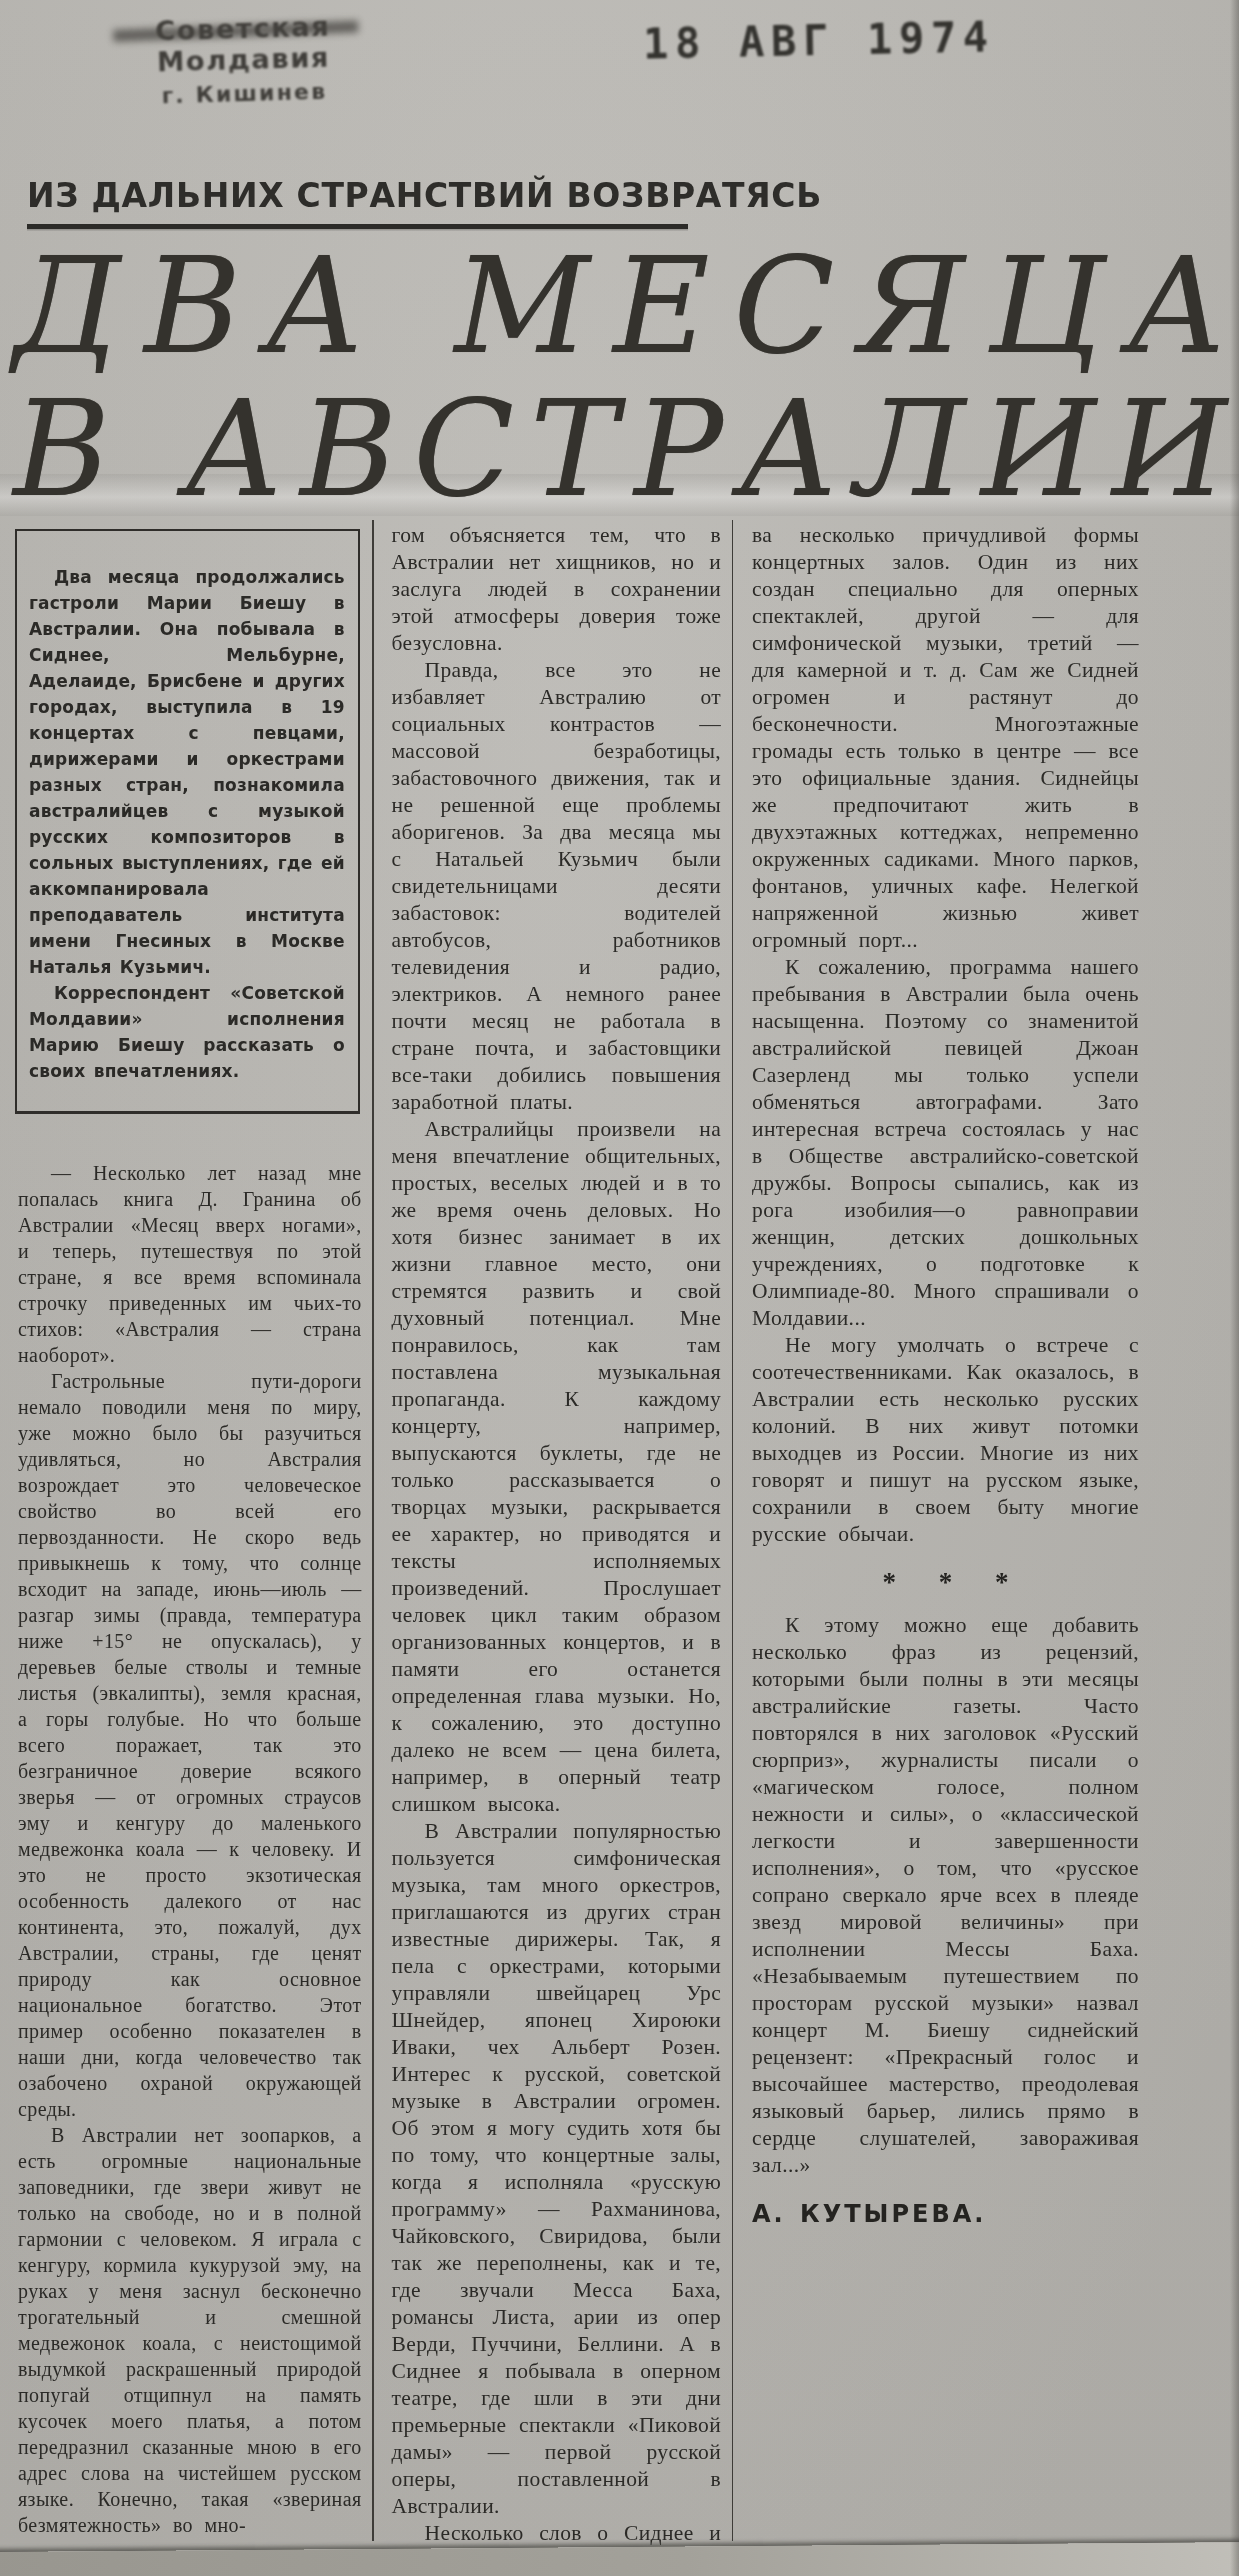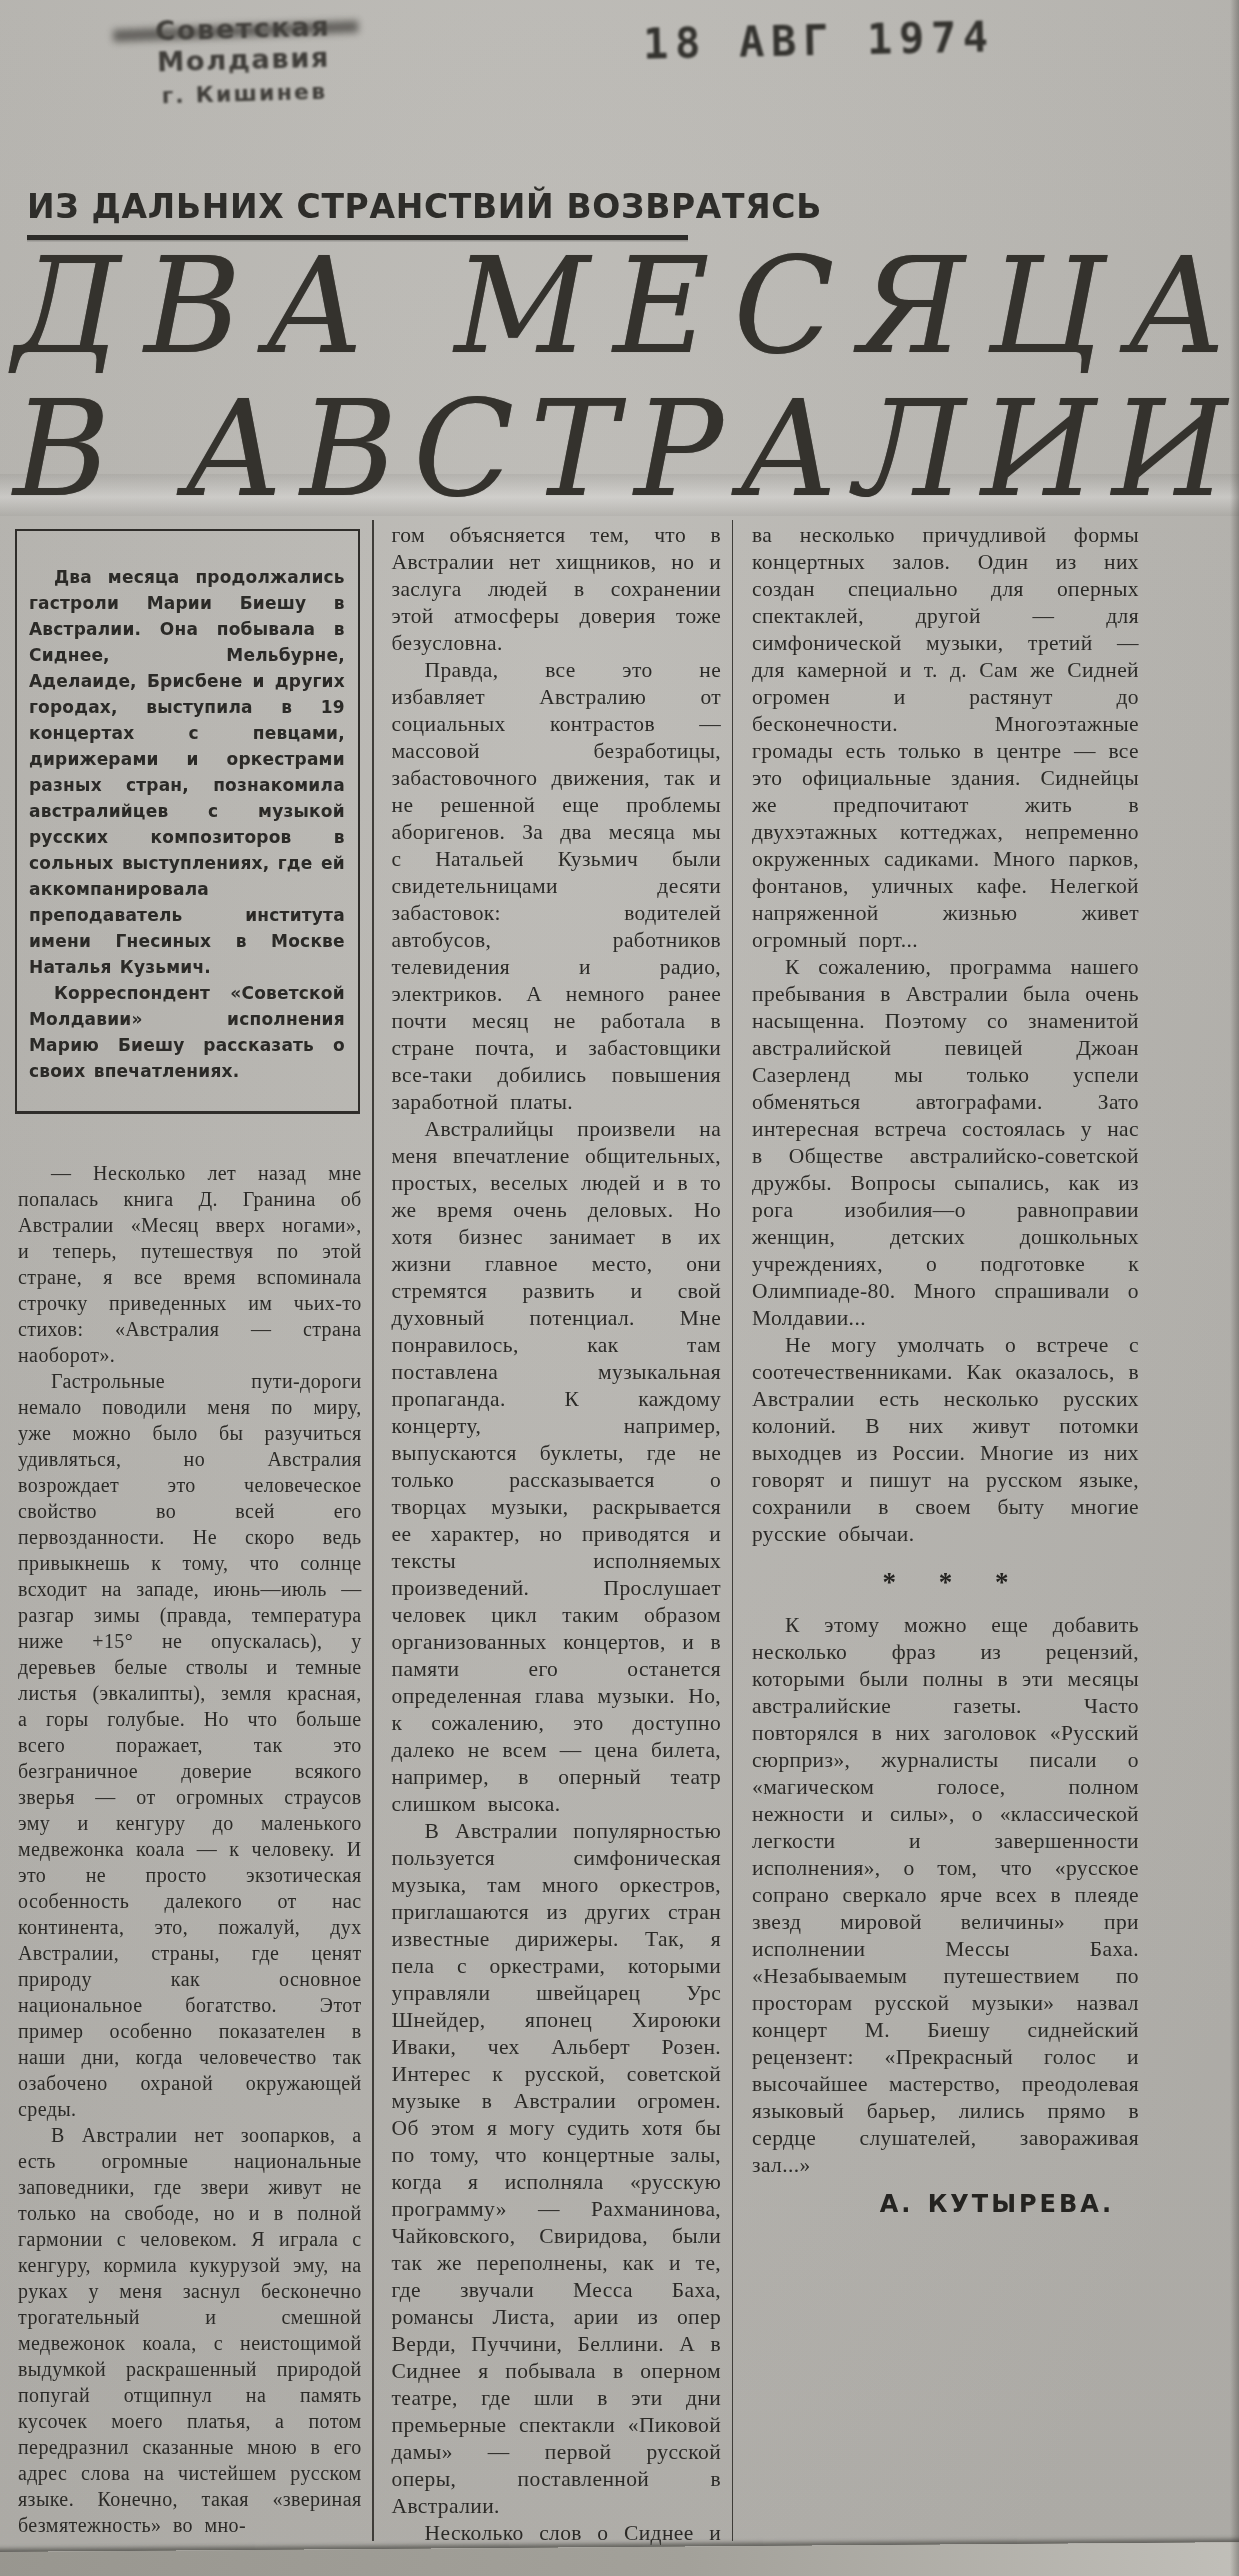--- a/index.html
+++ b/index.html
@@ -27,21 +27,21 @@
     transform:rotate(-1.6deg); filter:blur(1px); }
   .stamp-left .l1 { font-size:27.4px; letter-spacing:1.5px; }
   .stamp-left .l2 { font-size:22px; letter-spacing:2.2px; margin-top:6px; }
   .stamp-smudge { position:absolute; left:4.4px; top:12px; width:245px; height:12px;
     background:#45433f; opacity:0.75; filter:blur(3.7px); transform:rotate(-0.6deg); }
   .stamp-date { position:absolute; left:643px; top:16.3px;
     font-family:"DejaVu Sans Mono", monospace; font-weight:bold; font-size:42px;
     letter-spacing:6.7px; color:#34332f; transform:rotate(-1.2deg); filter:blur(0.8px); }
 
   
-  .kicker { position:absolute; left:27px; top:186px; width:667px; }
+  .kicker { position:absolute; left:27px; top:175px; width:667px; }
   .kicker-text { font-family:"DejaVu Sans", sans-serif; font-weight:bold; font-size:34px;
     letter-spacing:0.7px; color:#2e2d2a; transform:scaleX(0.97); transform-origin:left;
     white-space:nowrap; }
   .kicker-rule { width:661px; height:5.2px; background:#2c2b28; margin-top:9px;
     box-shadow:0 1.5px 0 rgba(44,43,40,0.25); }
 
   
   .headline { position:absolute; left:13.3px; top:236px; width:1214px; font-weight:normal; }
   .hl-line { display:flex; justify-content:space-between;
     font-family:"DejaVu Serif", serif; font-style:italic;
@@ -63,22 +63,22 @@
     margin:9px 1.5px 46px -3px; padding:33px 13.3px 27px 12px;
     font-family:"DejaVu Sans", sans-serif; font-weight:bold;
     font-size:17px; line-height:26px; letter-spacing:0.2px; word-spacing:2.2px;
     text-align:justify; }
   .lead-box .blk-p { text-indent:25px; }
 
   .blk-p { text-indent:33px; }
   .blk-p.noindent { text-indent:0; }
   .blk-sep { text-align:center; font-weight:bold; font-size:27px;
     letter-spacing:15px; text-indent:15px; margin:21px 0 16.3px; color:#242320; }
-  .blk-sig { text-align:right; font-family:"DejaVu Sans", sans-serif; font-weight:bold;
-    font-size:24px; letter-spacing:3px; word-spacing:3px; margin-top:12px;
+  .blk-sig { font-family:"DejaVu Sans", sans-serif; font-weight:bold;
+    font-size:24px; letter-spacing:3px; word-spacing:3px; margin-top:22px;
     padding-right:25px; color:#242320; }
 </style>
 </head>
 <body>
 
 <div class="page">
 
   <div class="crease"></div>
 
   <div class="stamp-left">

